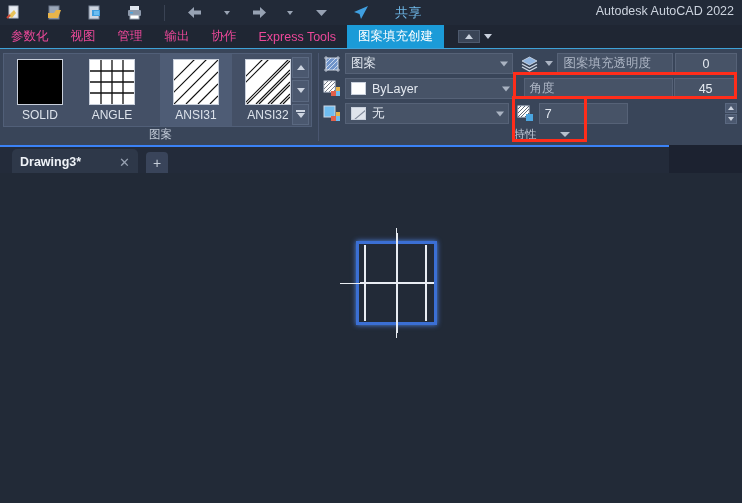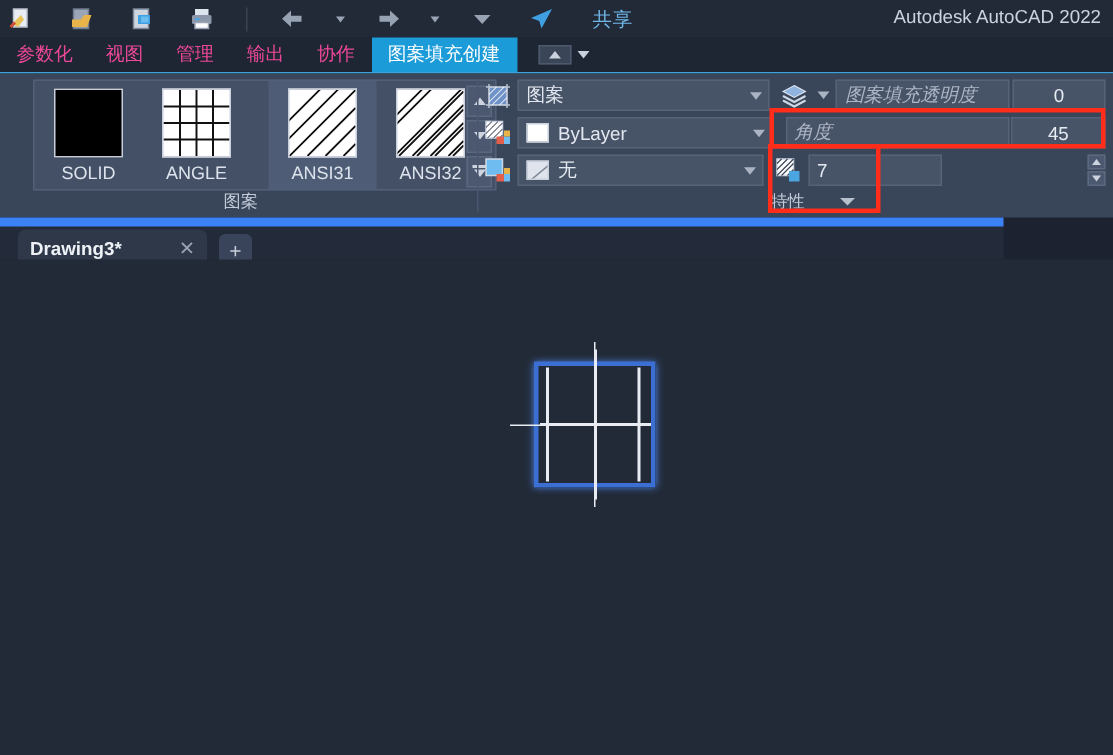--- a/index.html
+++ b/index.html
@@ -54,21 +54,21 @@
   }
   .tri-up { width:0;height:0;border-left:4px solid transparent;border-right:4px solid transparent;border-bottom:5px solid #c9d1dd; }
   .tri-dn { width:0;height:0;border-left:4px solid transparent;border-right:4px solid transparent;border-top:5px solid #c9d1dd; cursor:pointer;}
 
   
   .ribbon {
     position:absolute; left:0; top:49px; width:742px; height:96px;
     background:#394559;
   }
   .panel-pattern {
-    position:absolute; left:22px; top:4px; width:309px; height:74px;
+    position:absolute; left:3px; top:4px; width:309px; height:74px;
     background:#445066; border:1px solid #515f78;
     display:flex; align-items:flex-start;
   }
   .swatch-cell {
     width:72px; height:72px; padding-top:5px;
     display:flex; flex-direction:column; align-items:center; cursor:pointer;
   }
   .swatch-cell.selected { background:#4e5c75;margin-left:12px; }
   .swatch {
     width:46px; height:46px; background:#ffffff; border:1px solid #c8cfdb;
@@ -112,35 +112,35 @@
     width:0;height:0;border-left:4px solid transparent;border-right:4px solid transparent;border-top:5px solid #aab3c2;
   }
   .colorbox { width:15px;height:13px;background:#ffffff;border:1px solid #c9d0dc; margin-right:6px; }
   .nonebox { width:15px;height:13px;background:#dfe4ec;border:1px solid #c9d0dc; margin-right:6px; position:relative; overflow:hidden;}
   .nonebox:after{content:"";position:absolute;left:-3px;top:6px;width:23px;height:1px;background:#7e8798;transform:rotate(-40deg);}
   .valcell {
     height:21px; background:#475367; border:1px solid #566277;
     color:#e6ebf2; font-size:12.5px; display:flex; align-items:center;
     justify-content:center;
   }
-  .lbl-in-field { color:#aeb7c6; font-size:12.5px;font-style:italic; }
+  .lbl-in-field { color:#aeb7c6; font-size:12.5px; }
   .caretbtn { width:12px; display:flex; align-items:center; justify-content:center; cursor:pointer;}
   .spincol {
     width:13px; height:21px; display:flex; flex-direction:column; gap:1px;
   }
   .spin { flex:1; background:#4b586f; border:1px solid #5a6880; display:flex; align-items:center; justify-content:center; cursor:pointer;}
   .stri-u{width:0;height:0;border-left:3px solid transparent;border-right:3px solid transparent;border-bottom:4px solid #ccd3df;}
   .stri-d{width:0;height:0;border-left:3px solid transparent;border-right:3px solid transparent;border-top:4px solid #ccd3df;}
 
   .redbox { position:absolute; border:3px solid #ff2d1a; pointer-events:none; }
 
   
   .doctabs {
     position:absolute; left:0; top:145px; width:669px; height:28px;
-    background:#232b3a; border-top:6px solid #3b82f6;
+    background:#232b3a; border-top:2px solid #3b82f6;
   }
   .dtab {
     position:absolute; left:12px; top:2px; height:26px; width:126px;
     background:#2e3849; border-radius:5px 5px 0 0;
     display:flex; align-items:center; padding:0 8px; cursor:pointer;
   }
   .dtab-name { color:#eef2f7; font-size:12.5px; font-weight:bold; }
   .dtab-x { margin-left:auto; color:#98a2b2; font-size:13px; cursor:pointer; }
   .addtab {
     position:absolute; left:146px; top:5px; width:22px; height:21px;
@@ -221,20 +221,21 @@
     </div>
     <div class="apptitle">Autodesk AutoCAD 2022</div>
   </div>
 
   <div class="tabbar">
     <div class="rtab">参数化</div>
     <div class="rtab">视图</div>
     <div class="rtab">管理</div>
     <div class="rtab">输出</div>
     <div class="rtab">协作</div>
+    <div class="rtab">Express Tools</div>
     <div class="rtab active">图案填充创建</div>
     <div class="tabextra">
       <div class="upbtn">
           <div class="tri-up"></div>
         </div>
       <div class="tri-dn"></div>
     </div>
   </div>
 
   <div class="ribbon">

